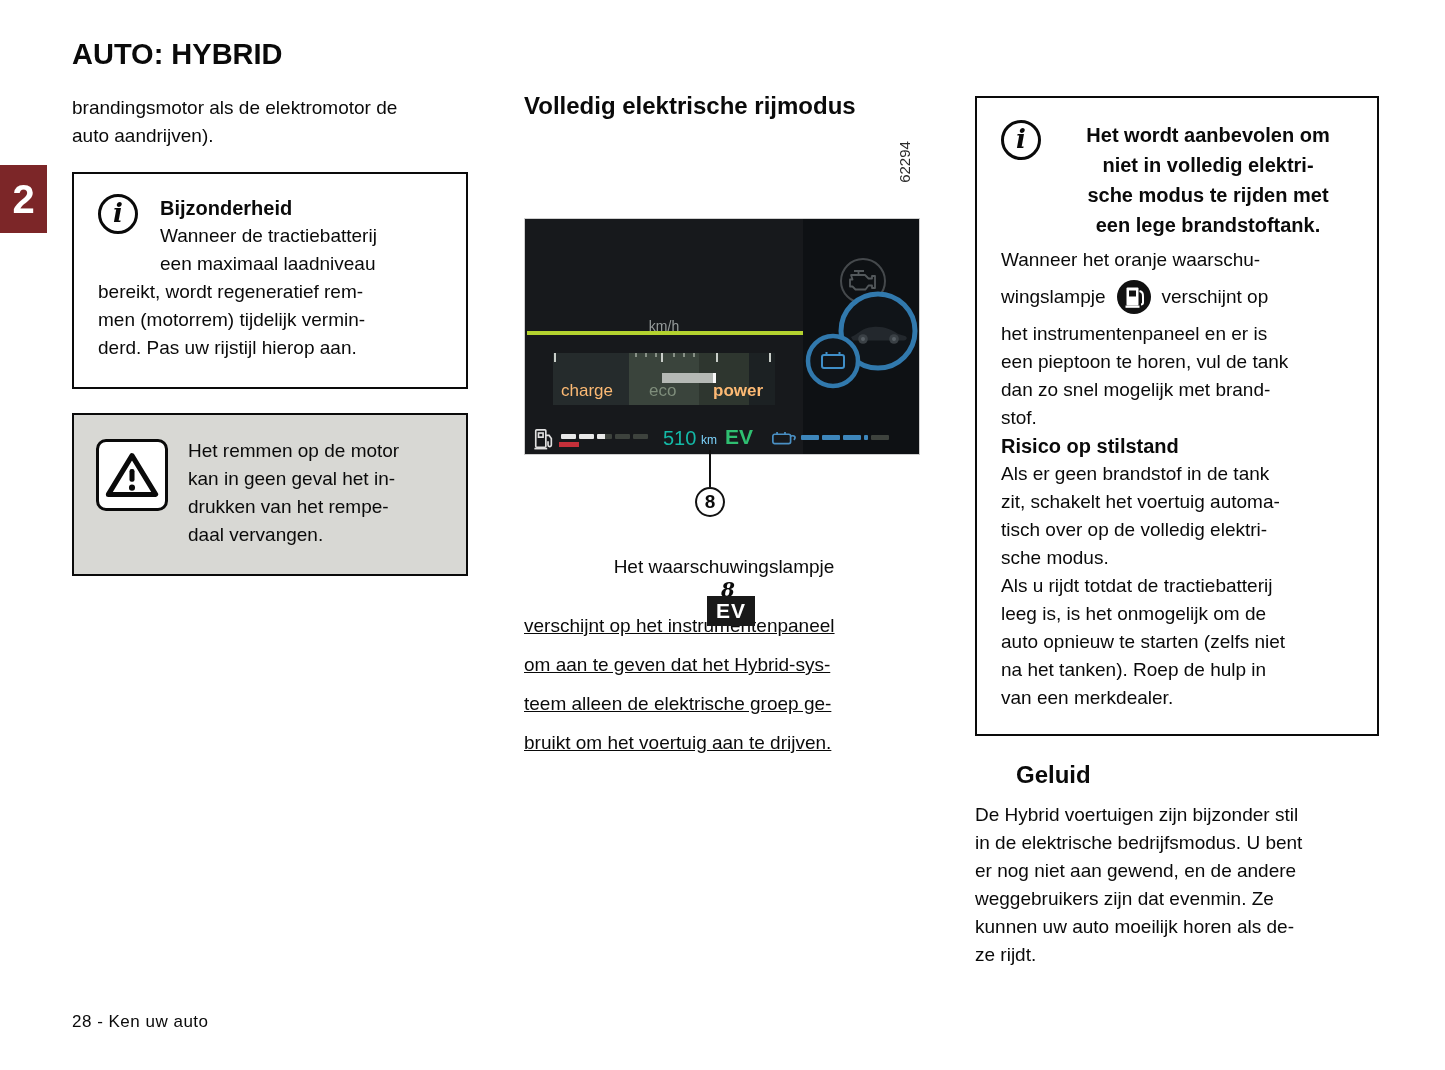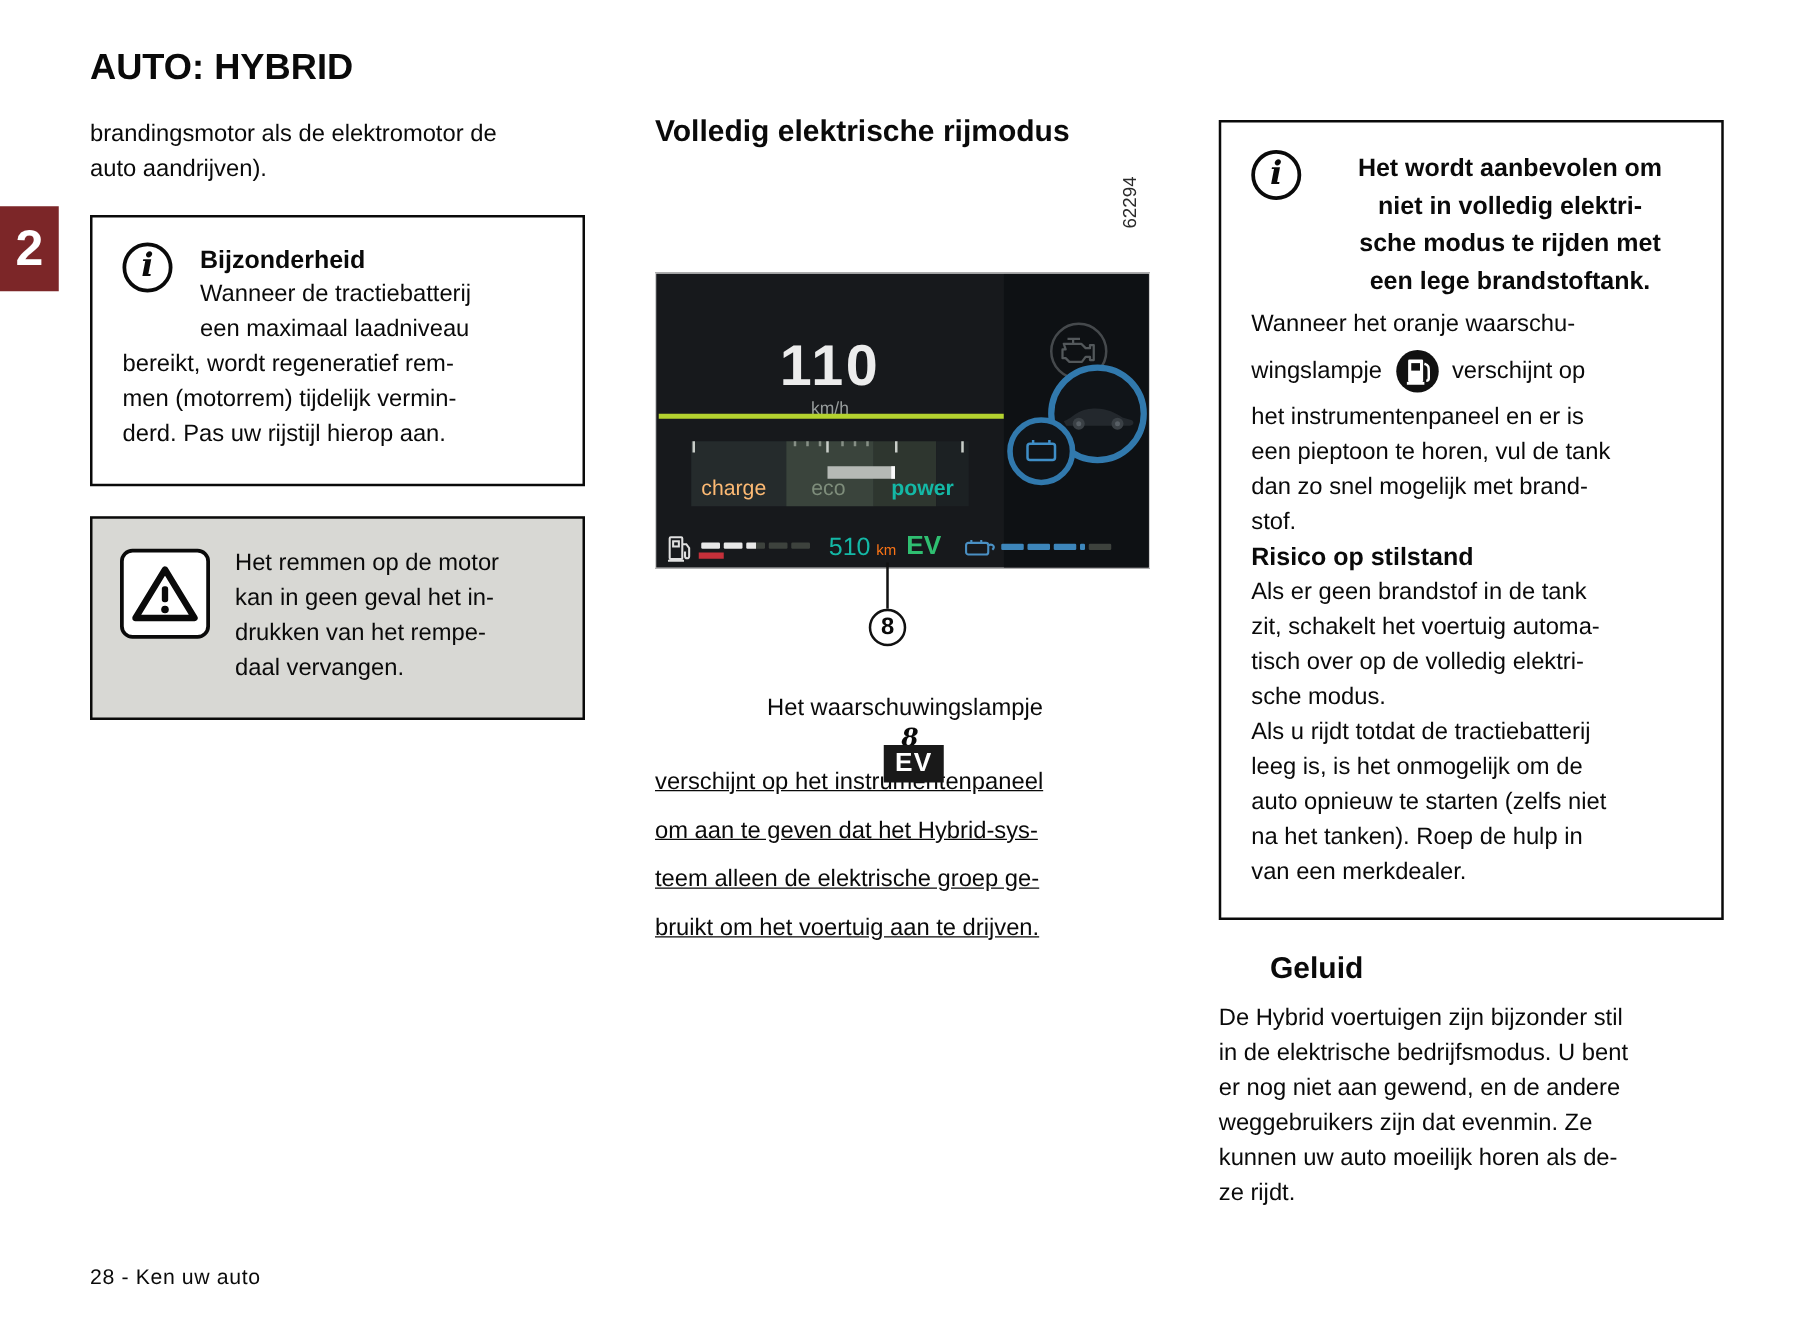--- a/index.html
+++ b/index.html
@@ -76,31 +76,31 @@
   .g-sec.s1 { left:0; width:76px; background:#252b2c; }
   .g-sec.s2 { left:76px; width:70px; background:#3a443c; }
   .g-sec.s3 { left:146px; width:50px; background:#2e362f; }
   .g-sec.s4 { left:196px; width:26px; background:#1c2123; }
   .g-tick { position:absolute; top:0; width:2px; height:9px; background:#c9cec9; }
   .g-mini { position:absolute; top:0; width:2px; height:4px; background:#879086; }
   .g-indicator { position:absolute; left:109px; top:20px; width:54px; height:10px; background:#b5b9b5; border-right:3px solid #fafafa; }
   .g-label { position:absolute; bottom:4px; font-size:17px; }
   .g-label.charge { left:8px; color:#fdba74; }
   .g-label.eco { left:96px; color:#7e8d7b; }
-  .g-label.power { left:160px; color:#14b8a6; font-weight:600; }
+  .g-label.power { left:160px; color:#fdba74; font-weight:600; }
 
   .bottom-row { position:absolute; left:0; top:206px; width:396px; height:28px; }
   .fuel-icon { position:absolute; left:8px; top:1px; }
   .fuel-segs { position:absolute; left:36px; top:9px; display:flex; gap:3px; }
   .fseg { width:15px; height:5px; background:#3d423d; border-radius:1px; }
   .fseg.on { background:#e8e8e8; }
   .fseg.half { background:linear-gradient(to right,#e8e8e8 0 8px,#3d423d 8px); }
   .fuel-red { position:absolute; left:34px; top:17px; width:20px; height:5px; background:#c5303a; }
   .range-val { position:absolute; left:138px; top:2px; font-size:20px; color:#14b8a6; }
-  .range-unit { position:absolute; left:176px; top:8px; font-size:12px; color:#f97316; }
+  .range-unit { position:absolute; left:176px; top:8px; font-size:12px; color:#7dd3fc; }
   .ev-label { position:absolute; left:200px; top:0; font-size:21px; font-weight:bold; color:#2fbf71; }
   .batt-icon { position:absolute; left:246px; top:3px; }
   .batt-segs { position:absolute; left:276px; top:10px; display:flex; gap:3px; align-items:center; }
   .bseg { width:18px; height:5px; background:#3d86bb; border-radius:1px; }
   .bseg.tick { width:4px; }
   .bseg.off { width:18px; background:#3d423d; }
 
   .callout-line { position:absolute; left:709px; top:450px; width:2px; height:37px; background:#111; }
   .callout-circle {
     position:absolute; left:695px; top:487px; width:30px; height:30px;
@@ -192,21 +192,20 @@
         <circle cx="60" cy="120" r="2" fill="#585f65"></circle>
           <circle cx="91" cy="120" r="2" fill="#585f65"></circle>
       </g>
       <circle cx="30" cy="142" r="25" fill="#101418" stroke="#3179ad" stroke-width="4.5"></circle>
       <g stroke="#3f8ec7" fill="none" stroke-width="2">
         <rect x="19" y="136" width="22" height="13" rx="2"></rect>
         <path d="M23.5 136 v-3 M36.5 136 v-3"></path>
       </g>
     </svg>
 
-    <div class="speed">110</div>
     <div class="speed-unit">km/h</div>
     <div class="green-line"></div>
 
     <div class="gauge">
       <div class="g-sec s1"></div>
       <div class="g-sec s2"></div>
       <div class="g-sec s3"></div>
       <div class="g-sec s4"></div>
       <div class="g-tick" style="left:1px"></div>
       <div class="g-tick" style="left:108px"></div>

